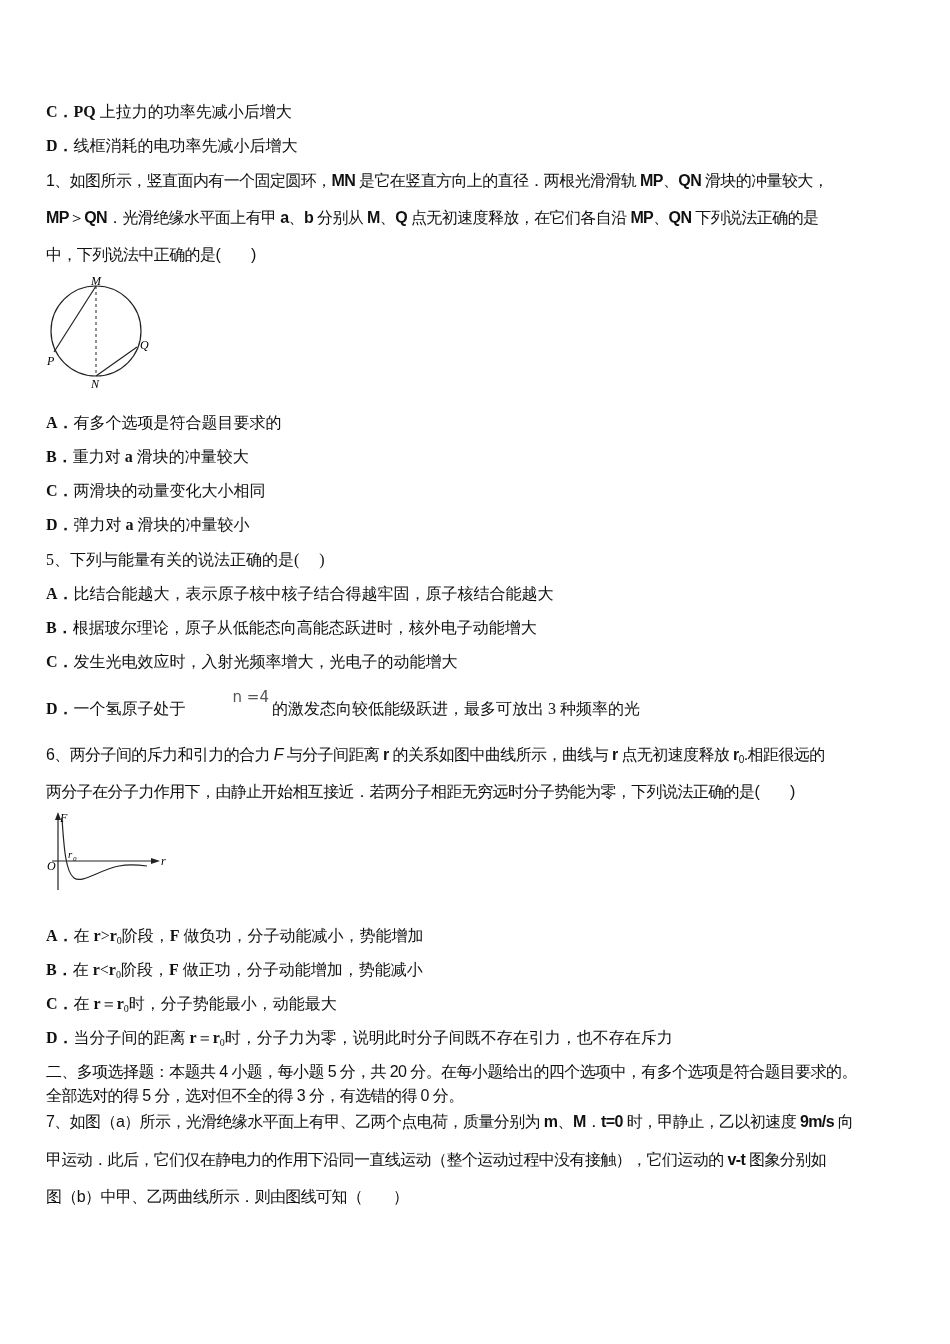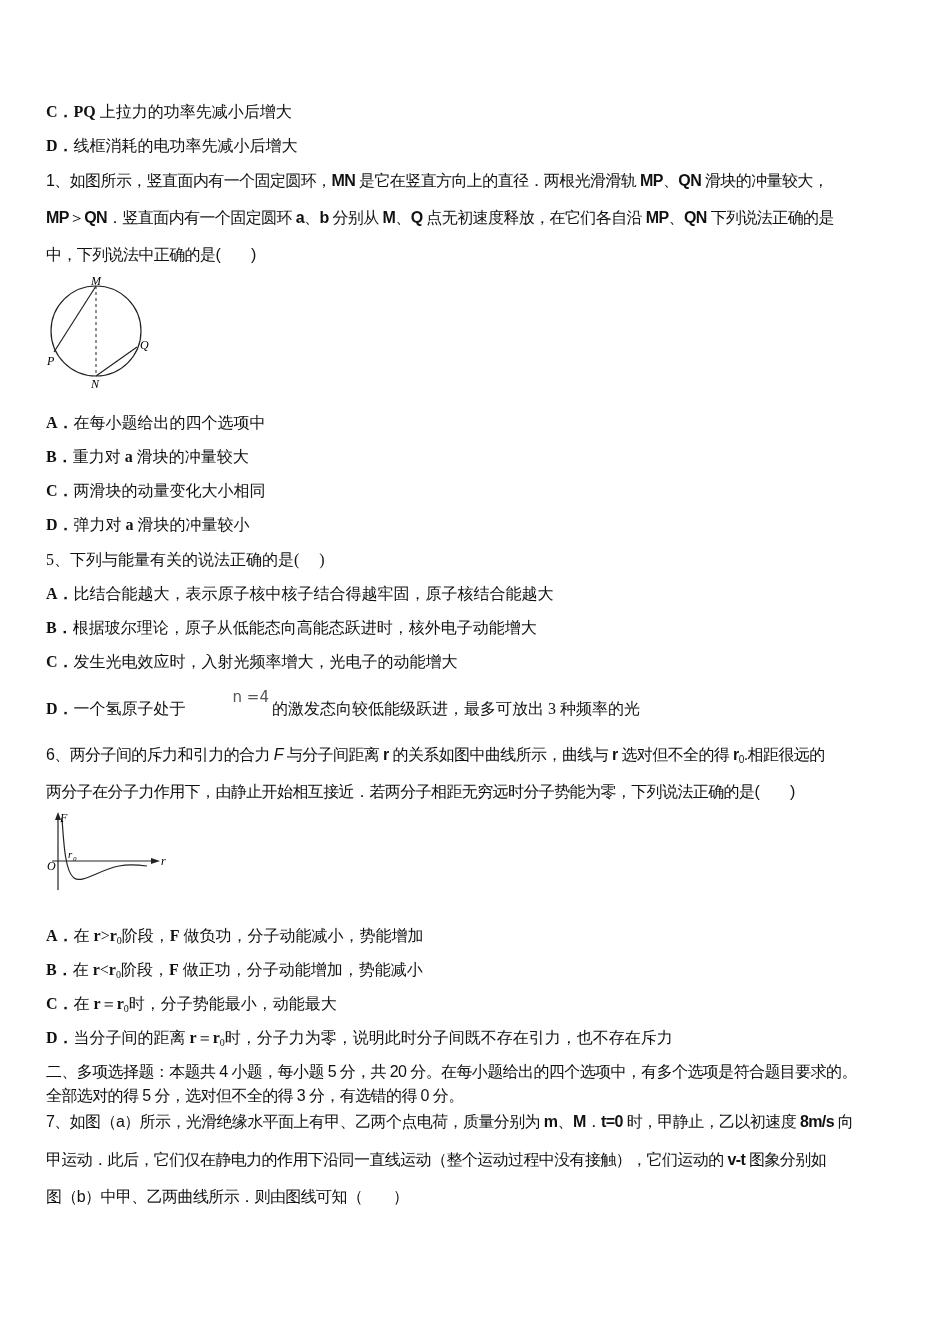--- a/index.html
+++ b/index.html
@@ -34,37 +34,37 @@
   <span class="lbl">C．</span><span class="bi">PQ</span><span> 上拉力的功率先减小后增大</span>
 </div>
 <div class="line" style="top:136px">
   <span class="lbl">D．</span><span>线框消耗的电功率先减小后增大</span>
 </div>
 
 <div class="line narrow" style="top:171px">
   <span>1、如图所示，竖直面内有一个固定圆环，</span><span class="bi">MN</span><span> 是它在竖直方向上的直径．两根光滑滑轨 </span><span class="bi">MP</span><span>、</span><span class="bi">QN</span><span> 滑块的冲量较大，</span>
 </div>
 <div class="line narrow" style="top:208px">
-  <span class="bi">MP</span><span>＞</span><span class="bi">QN</span><span>．竖直面内有一个固定圆环 </span><span class="bi">a</span><span>、</span><span class="bi">b</span><span> 分别从 </span><span class="bi">M</span><span>、</span><span class="bi">Q</span><span> 点无初速度释放，在它们各自沿 </span><span class="bi">MP</span><span>、</span><span class="bi">QN</span><span> 下列说法正确的是</span>
+  <span class="bi">MP</span><span>＞</span><span class="bi">QN</span><span>．光滑绝缘水平面上有甲 </span><span class="bi">a</span><span>、</span><span class="bi">b</span><span> 分别从 </span><span class="bi">M</span><span>、</span><span class="bi">Q</span><span> 点无初速度释放，在它们各自沿 </span><span class="bi">MP</span><span>、</span><span class="bi">QN</span><span> 下列说法正确的是</span>
 </div>
 <div class="line narrow" style="top:245px">中，下列说法中正确的是(　　)</div>
 
 <svg style="left:44px;top:274px" width="120" height="118" viewBox="0 0 120 118">
   <circle cx="52" cy="57" r="45" fill="none" stroke="#222" stroke-width="1.2"></circle>
   <line x1="52" y1="12" x2="52" y2="102" stroke="#222" stroke-width="1" stroke-dasharray="3,3"></line>
   <line x1="52" y1="12" x2="10" y2="78" stroke="#222" stroke-width="1.2"></line>
   <line x1="93" y1="73" x2="52" y2="102" stroke="#222" stroke-width="1.2"></line>
   <text x="47" y="11" font-size="12">M</text>
   <text x="47" y="114" font-size="12">N</text>
   <text x="3" y="91" font-size="12">P</text>
   <text x="96" y="75" font-size="12">Q</text>
 </svg>
 
 <div class="line" style="top:413px">
-  <span class="lbl">A．</span><span>在每小题给出的四个选项中</span>
+  <span class="lbl">A．</span><span>有多个选项是符合题目要求的</span>
 </div>
 <div class="line" style="top:447px">
   <span class="lbl">B．</span><span>重力对 </span><span class="bi">a</span><span> 滑块的冲量较大</span>
 </div>
 <div class="line" style="top:481px">
   <span class="lbl">C．</span><span>两滑块的动量变化大小相同</span>
 </div>
 <div class="line" style="top:515px">
   <span class="lbl">D．</span><span>弹力对 </span><span class="bi">a</span><span> 滑块的冲量较小</span>
 </div>
@@ -77,21 +77,21 @@
   <span class="lbl">B．</span><span>根据玻尔理论，原子从低能态向高能态跃进时，核外电子动能增大</span>
 </div>
 <div class="line" style="top:652px">
   <span class="lbl">C．</span><span>发生光电效应时，入射光频率增大，光电子的动能增大</span>
 </div>
 <div class="line" style="top:699px">
   <span class="lbl">D．</span><span>一个氢原子处于</span><span class="formula">n =4</span><span>的激发态向较低能级跃进，最多可放出 3 种频率的光</span>
 </div>
 
 <div class="line narrow" style="top:745px">
-  <span>6、两分子间的斥力和引力的合力 </span><span class="it">F</span><span> 与分子间距离 </span><span class="bi">r</span><span> 的关系如图中曲线所示，曲线与 </span><span class="bi">r</span><span> 选对但不全的得 </span><span class="bi">r</span><sub>0</sub><span>.相距很远的</span>
+  <span>6、两分子间的斥力和引力的合力 </span><span class="it">F</span><span> 与分子间距离 </span><span class="bi">r</span><span> 的关系如图中曲线所示，曲线与 </span><span class="bi">r</span><span> 点无初速度释放 </span><span class="bi">r</span><sub>0</sub><span>.相距很远的</span>
 </div>
 <div class="line narrow" style="top:782px">两分子在分子力作用下，由静止开始相互接近．若两分子相距无穷远时分子势能为零，下列说法正确的是(　　)</div>
 
 <svg style="left:44px;top:810px" width="125" height="85" viewBox="0 0 125 85">
   <line x1="14" y1="80" x2="14" y2="5" stroke="#222" stroke-width="1.2"></line>
   <polygon points="14,2 11,10 17,10" fill="#222"></polygon>
   <line x1="8" y1="51" x2="112" y2="51" stroke="#222" stroke-width="1.2"></line>
   <polygon points="116,51 107,48 107,54" fill="#222"></polygon>
   <path d="M 18 8 C 20 40, 22 62, 30 68 C 38 74, 55 60, 75 56 C 85 54, 95 55, 103 56" fill="none" stroke="#222" stroke-width="1.2"></path>
   <text x="16" y="12" font-size="12">F</text>
@@ -111,18 +111,18 @@
   <span class="lbl">C．</span><span>在 </span><span class="bi">r</span><span>＝</span><span class="bi">r</span><sub>0</sub><span>时，分子势能最小，动能最大</span>
 </div>
 <div class="line" style="top:1028px">
   <span class="lbl">D．</span><span>当分子间的距离 </span><span class="bi">r</span><span>＝</span><span class="bi">r</span><sub>0</sub><span>时，分子力为零，说明此时分子间既不存在引力，也不存在斥力</span>
 </div>
 
 <div class="line narrow" style="top:1062px">二、多项选择题：本题共 4 小题，每小题 5 分，共 20 分。在每小题给出的四个选项中，有多个选项是符合题目要求的。</div>
 <div class="line narrow" style="top:1086px">全部选对的得 5 分，选对但不全的得 3 分，有选错的得 0 分。</div>
 
 <div class="line narrow" style="top:1112px">
-  <span>7、如图（a）所示，光滑绝缘水平面上有甲、乙两个点电荷，质量分别为 </span><span class="bi">m</span><span>、</span><span class="bi">M</span><span>．</span><span class="bi">t</span><span class="b">=0</span><span> 时，甲静止，乙以初速度 </span><span class="b">8m/s</span><span> 向</span>
+  <span>7、如图（a）所示，光滑绝缘水平面上有甲、乙两个点电荷，质量分别为 </span><span class="bi">m</span><span>、</span><span class="bi">M</span><span>．</span><span class="bi">t</span><span class="b">=0</span><span> 时，甲静止，乙以初速度 </span><span class="b">9m/s</span><span> 向</span>
 </div>
 <div class="line narrow" style="top:1150px">
   <span>甲运动．此后，它们仅在静电力的作用下沿同一直线运动（整个运动过程中没有接触），它们运动的 </span><span class="bi">v-t</span><span> 图象分别如</span>
 </div>
 <div class="line narrow" style="top:1187px">图（b）中甲、乙两曲线所示．则由图线可知（　　）</div>
 
 </body></html>

